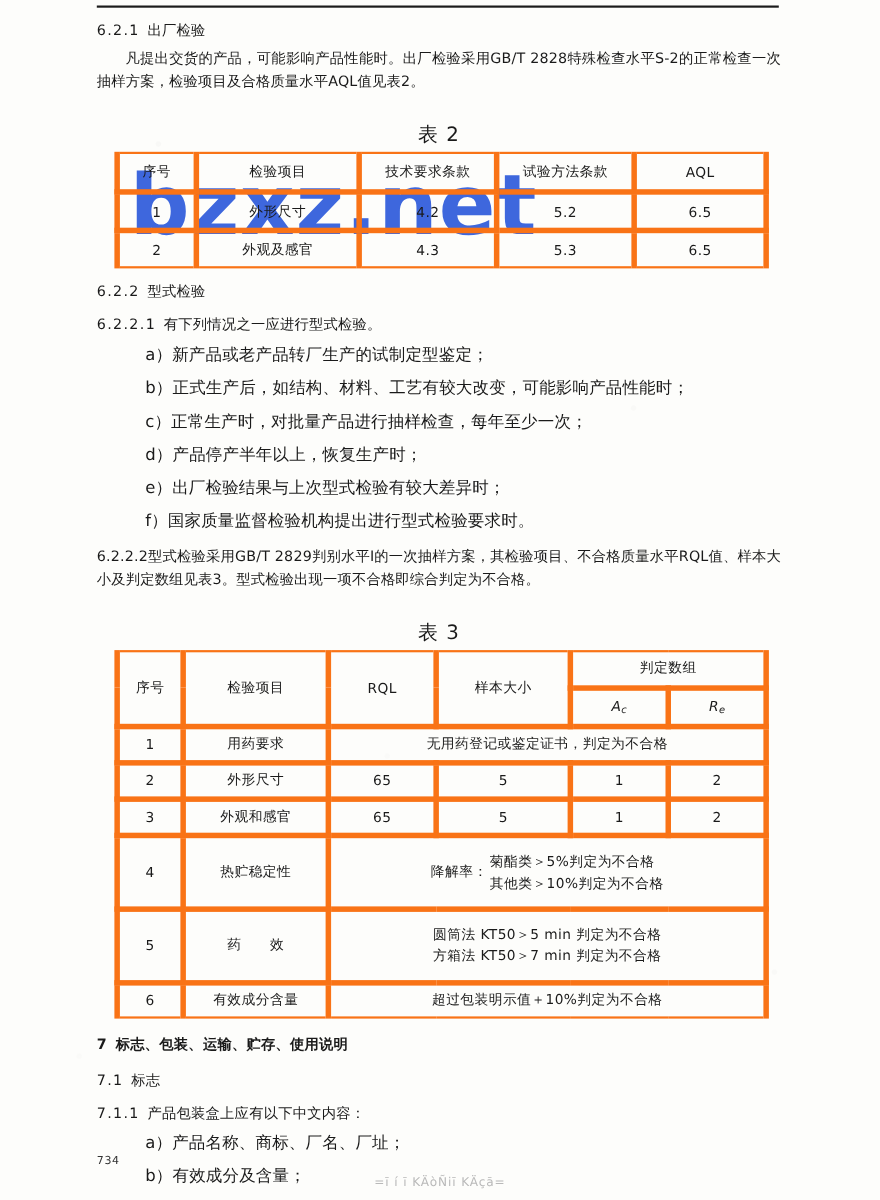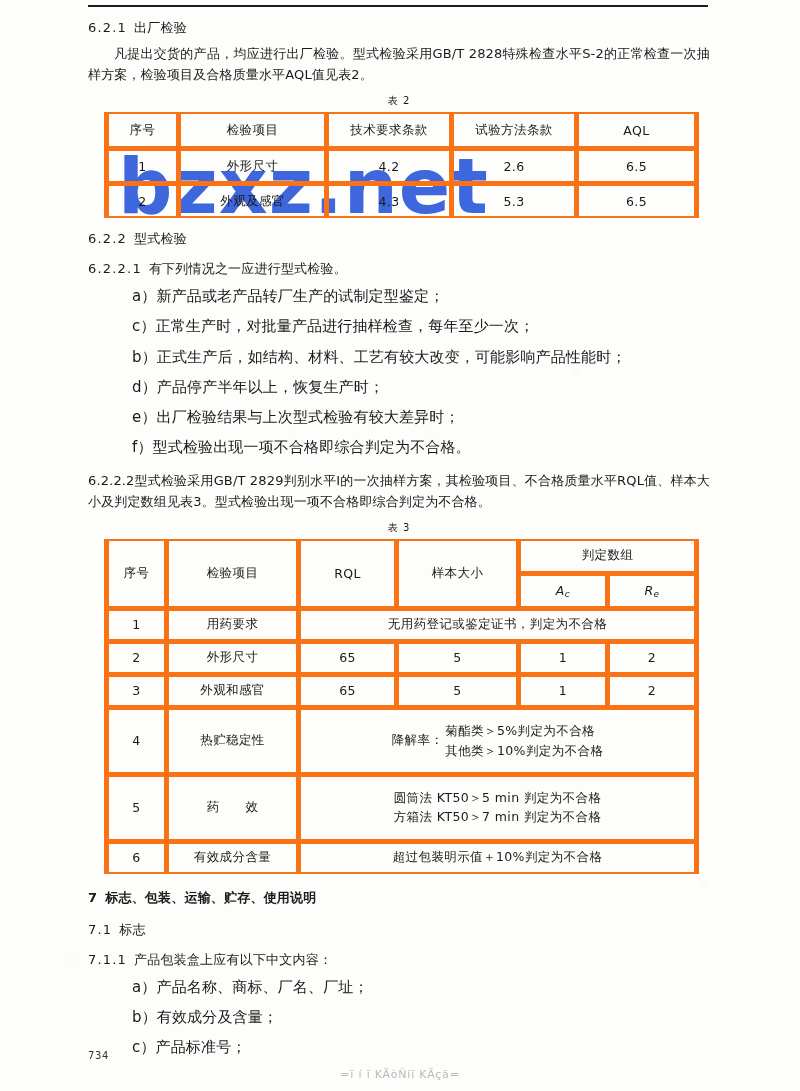--- a/index.html
+++ b/index.html
@@ -76,22 +76,22 @@
   .para.noindent { text-indent: 0; }
   .item {
     font-size: 15px;
     line-height: 1.55;
     margin-top: 7px;
     padding-left: 44px;
     letter-spacing: 0.15px;
   }
   .tablecap {
     text-align: center;
-    font-size: 10px;
-    margin-top: 9px;
+    font-size: 18px;
+    margin-top: 25px;
     margin-bottom: 4px;
     letter-spacing: 1px;
   }
 
   
   table.std {
     border-collapse: collapse;
     width: 590px;
     margin-left: 16px;
     font-size: 12.5px;
@@ -175,21 +175,21 @@
 
   <div id="watermark-main">bzxz.net</div>
 
   <div class="content above">
 
     <div class="runhead-rule"></div>
 
     <div class="clause">
       <span class="num">6.2.1</span><span>出厂检验</span>
     </div>
-    <div class="para">凡提出交货的产品，均应进行出厂检验。型式检验采用GB/T 2828特殊检查水平S-2的正常检查一次抽样方案，检验项目及合格质量水平AQL值见表2。</div>
+    <div class="para">凡提出交货的产品，可能影响产品性能时。出厂检验采用GB/T 2828特殊检查水平S-2的正常检查一次抽样方案，检验项目及合格质量水平AQL值见表2。</div>
 
     <div class="tablecap">表 2</div>
     <table class="std t2">
       <colgroup>
         <col style="width:72px">
           <col style="width:148px">
           <col style="width:125px">
           <col style="width:125px">
           <col style="width:120px">
       </colgroup>
@@ -198,46 +198,46 @@
           <td class="outer-top">序号</td>
           <td class="outer-top">检验项目</td>
           <td class="outer-top">技术要求条款</td>
           <td class="outer-top">试验方法条款</td>
           <td class="outer-top">AQL</td>
         </tr>
         <tr>
           <td>1</td>
           <td>外形尺寸</td>
           <td>4.2</td>
-          <td>2.6</td>
+          <td>5.2</td>
           <td>6.5</td>
         </tr>
         <tr>
           <td class="outer-bottom">2</td>
           <td class="outer-bottom">外观及感官</td>
           <td class="outer-bottom">4.3</td>
           <td class="outer-bottom">5.3</td>
           <td class="outer-bottom">6.5</td>
         </tr>
       </tbody>
     </table>
 
     <div class="clause">
       <span class="num">6.2.2</span><span>型式检验</span>
     </div>
 
     <div class="clause">
       <span class="num">6.2.2.1</span><span>有下列情况之一应进行型式检验。</span>
     </div>
     <div class="item">a）新产品或老产品转厂生产的试制定型鉴定；</div>
+    <div class="item">b）正式生产后，如结构、材料、工艺有较大改变，可能影响产品性能时；</div>
     <div class="item">c）正常生产时，对批量产品进行抽样检查，每年至少一次；</div>
-    <div class="item">b）正式生产后，如结构、材料、工艺有较大改变，可能影响产品性能时；</div>
     <div class="item">d）产品停产半年以上，恢复生产时；</div>
     <div class="item">e）出厂检验结果与上次型式检验有较大差异时；</div>
-    <div class="item">f）型式检验出现一项不合格即综合判定为不合格。</div>
+    <div class="item">f）国家质量监督检验机构提出进行型式检验要求时。</div>
 
     <div class="para noindent" style="margin-top:10px"><span class="num">6.2.2.2</span><span>型式检验采用GB/T 2829判别水平Ⅰ的一次抽样方案，其检验项目、不合格质量水平RQL值、样本大小及判定数组见表3。型式检验出现一项不合格即综合判定为不合格。</span></div>
 
     <div class="tablecap">表 3</div>
     <table class="std t3">
       <colgroup>
         <col style="width:60px">
           <col style="width:132px">
           <col style="width:98px">
           <col style="width:122px">

